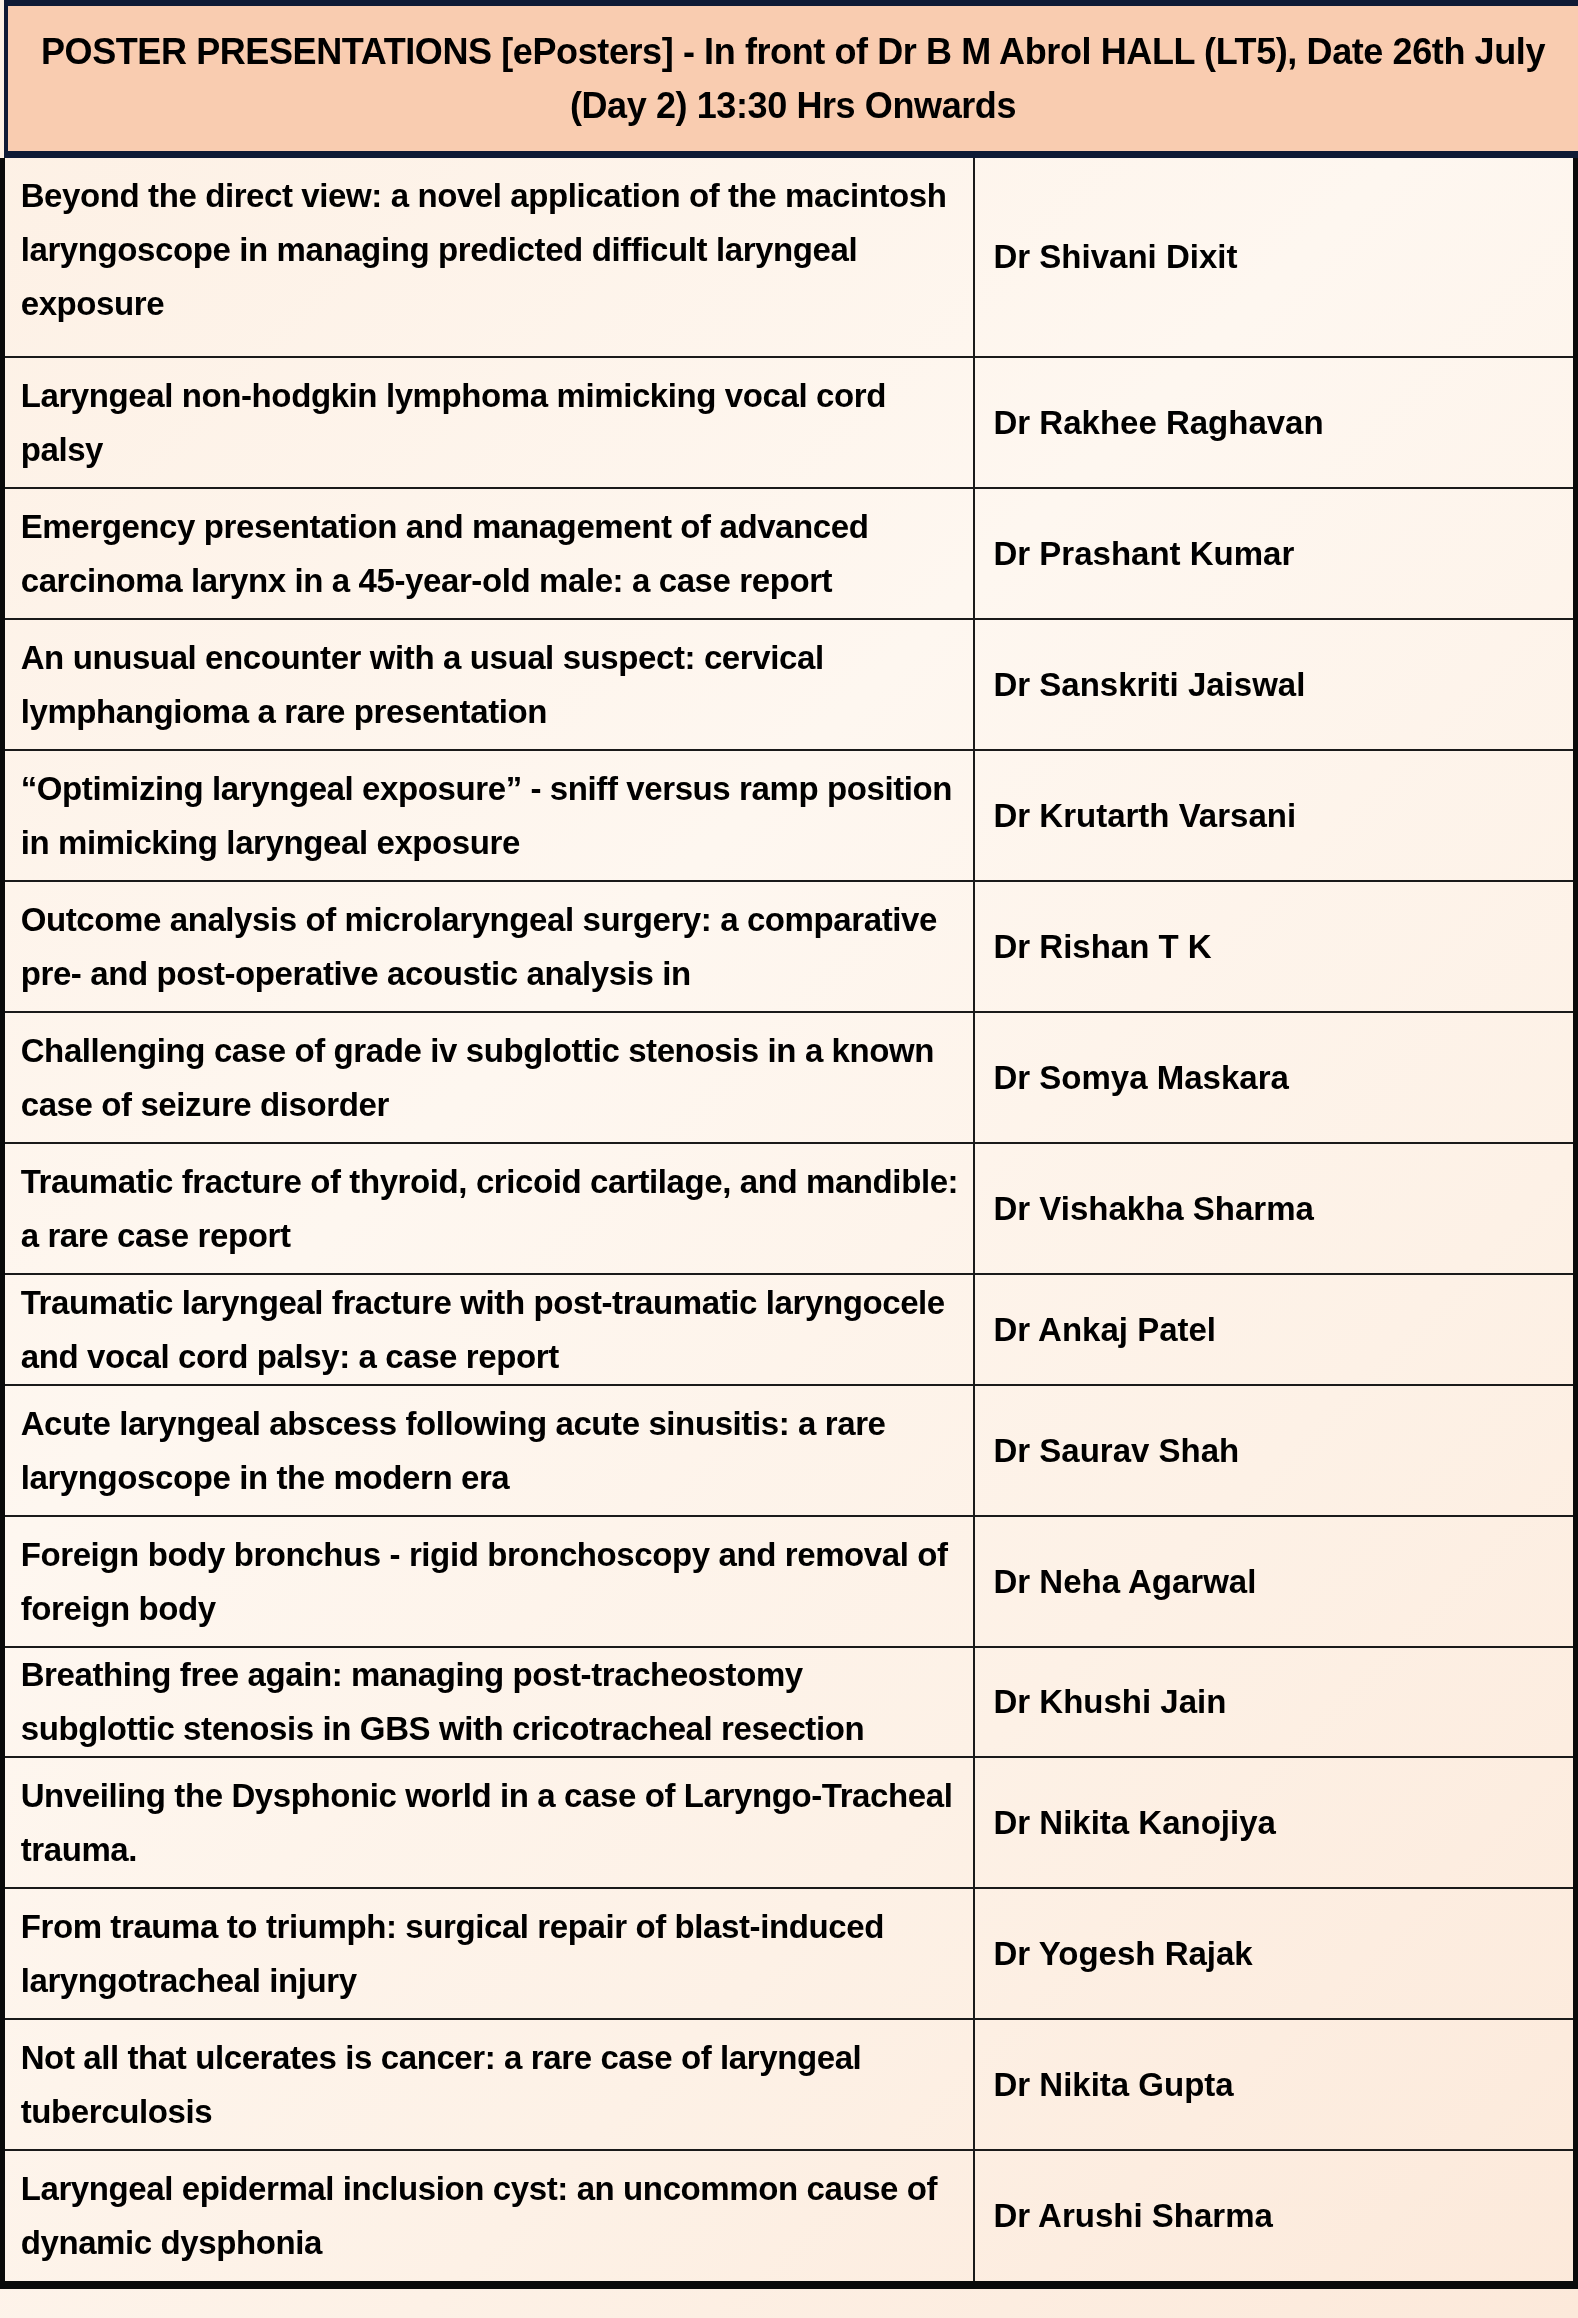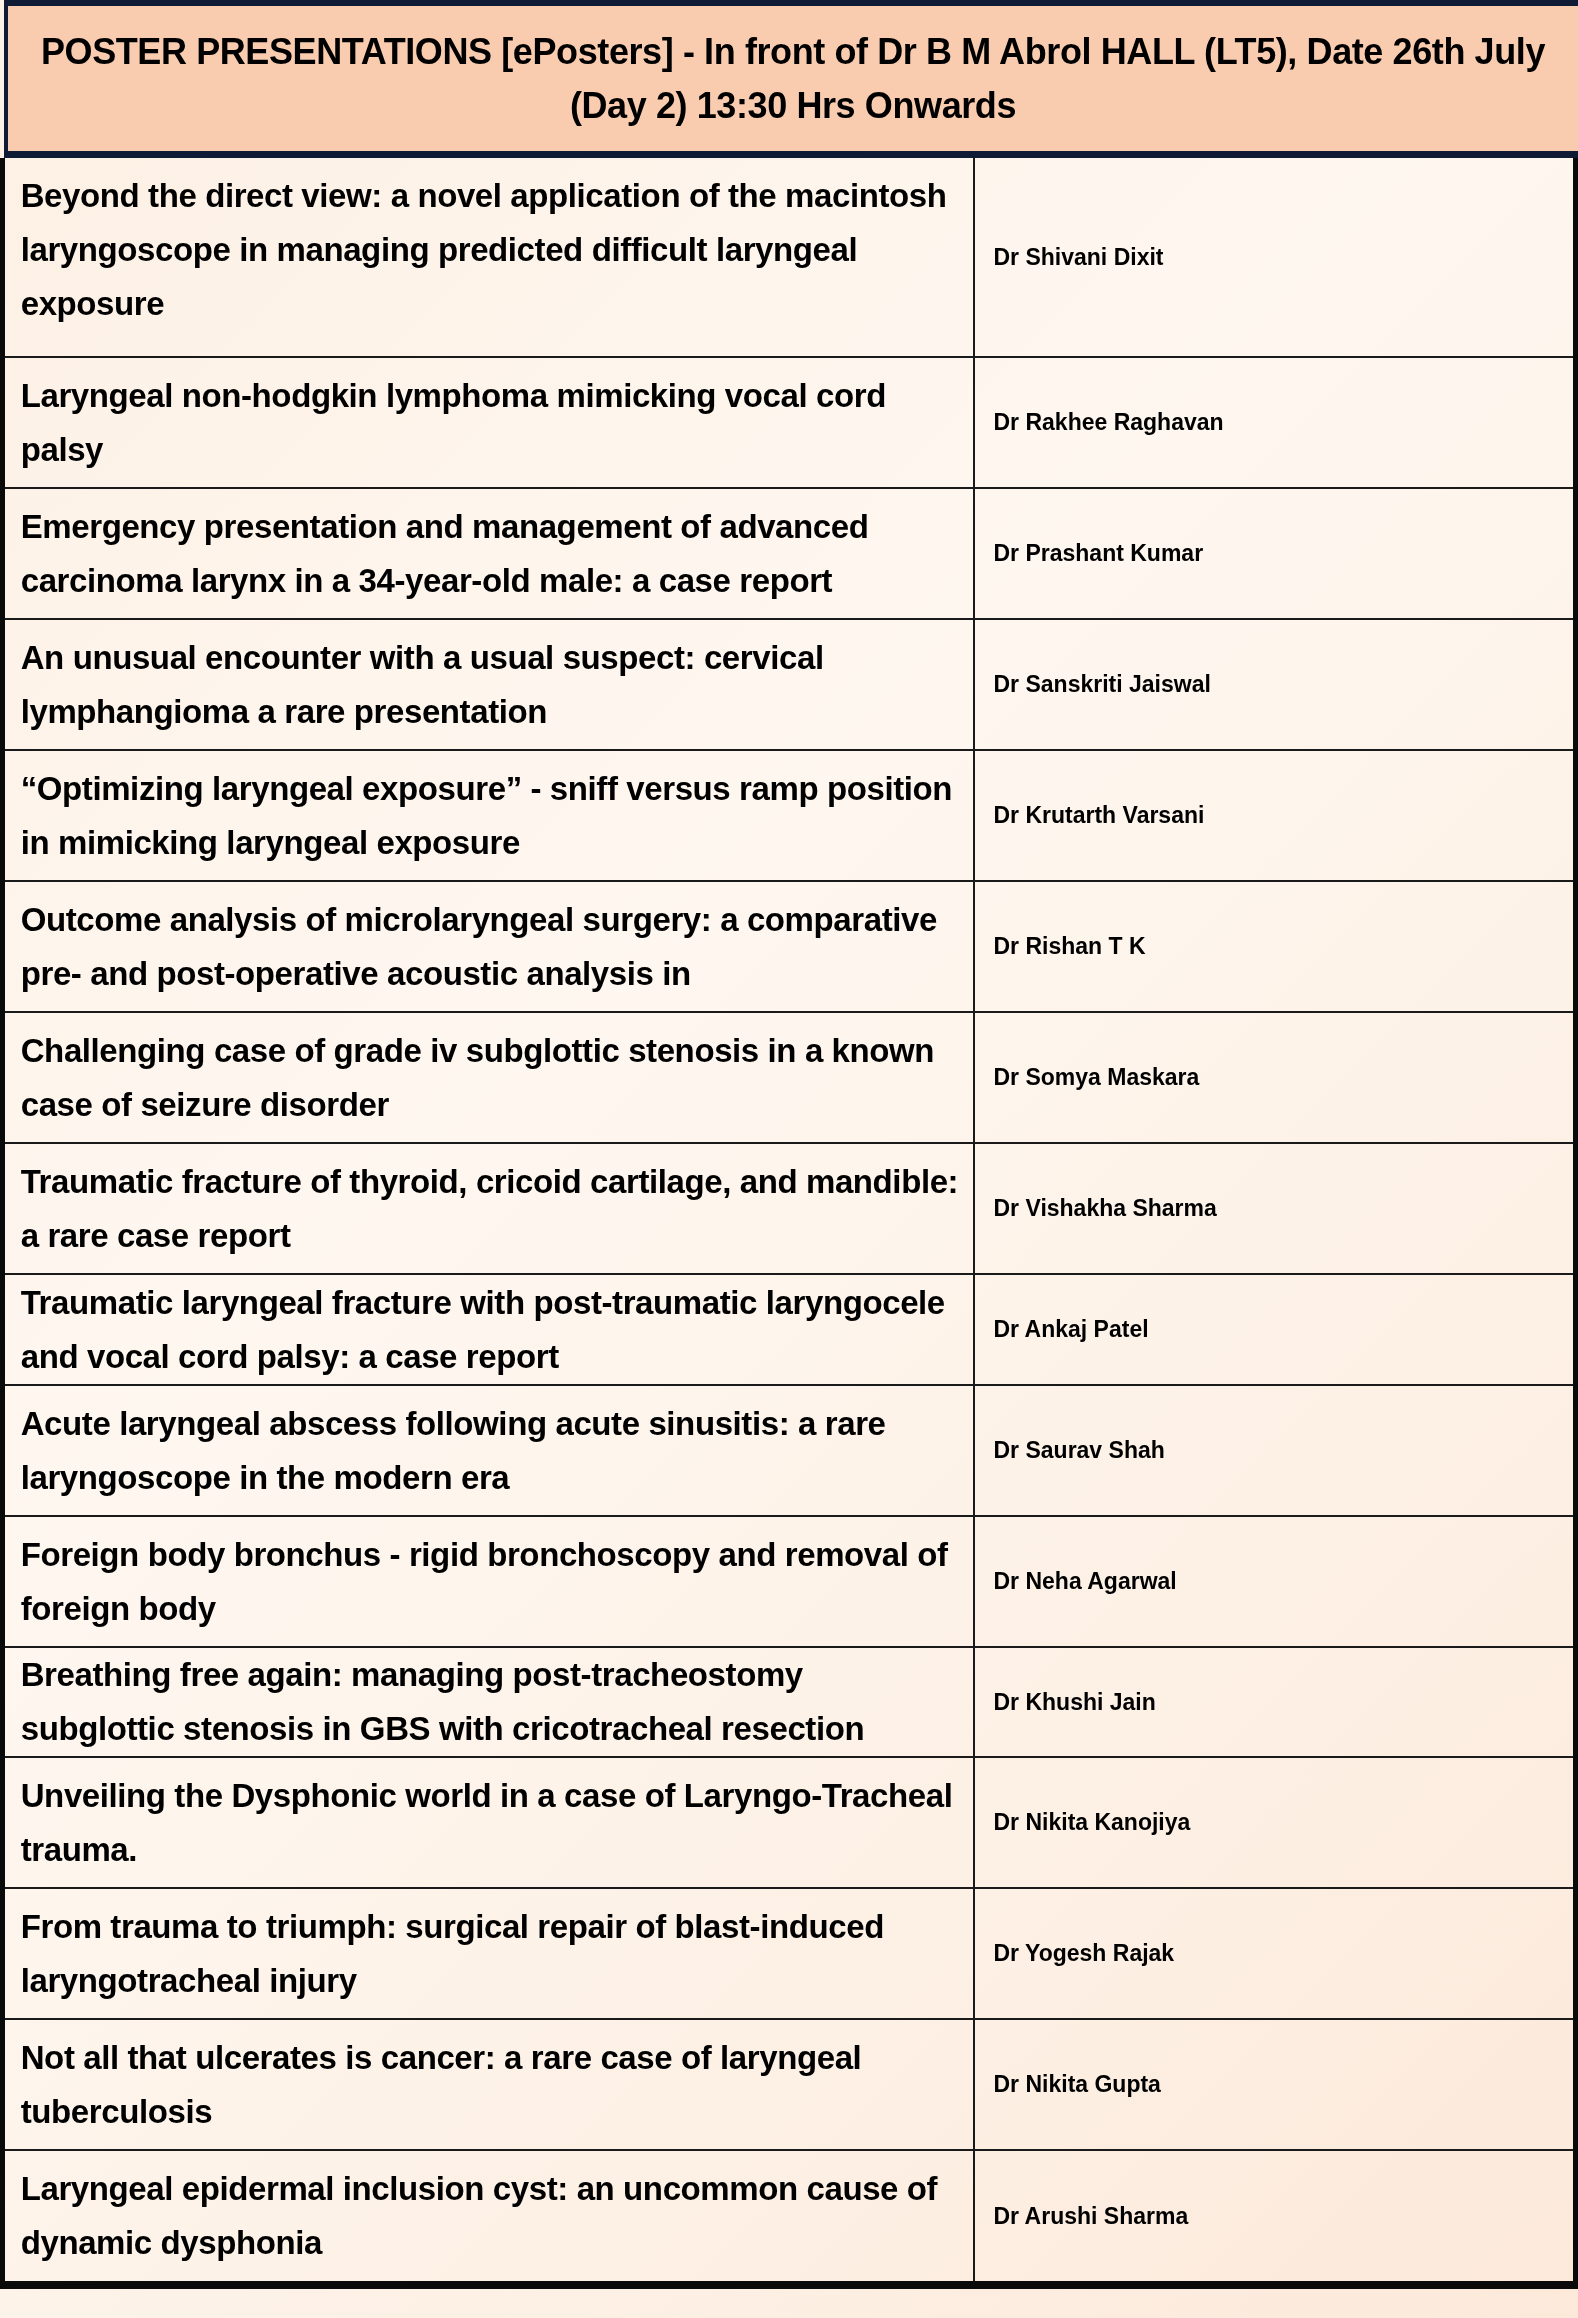--- a/index.html
+++ b/index.html
@@ -60,21 +60,21 @@
     line-height: 54px;
     color: #000;
     letter-spacing: -0.4px;
     display: flex; align-items: center;
   }
   .cell-presenter {
     flex: 1;
     box-sizing: border-box;
     padding: 0 18.5px;
     font-weight: bold;
-    font-size: 23px;
+    font-size: 33px;
     color: #000;
     display: flex; align-items: center;
   }
   .row.first .cell-title { align-items: flex-start; padding-top: 11px; }
   .row.first .cell-presenter { align-items: center; }
 </style>
 </head>
 <body>
 
 <div class="doc">
@@ -87,21 +87,21 @@
   <div class="table">
     <div class="row first" style="height:200px">
       <div class="cell-title">Beyond the direct view: a novel application of the macintosh laryngoscope in managing predicted difficult laryngeal exposure</div>
       <div class="cell-presenter">Dr Shivani Dixit</div>
     </div>
     <div class="row" style="height:131px">
       <div class="cell-title">Laryngeal non-hodgkin lymphoma mimicking vocal cord palsy</div>
       <div class="cell-presenter">Dr Rakhee Raghavan</div>
     </div>
     <div class="row" style="height:131px">
-      <div class="cell-title">Emergency presentation and management of advanced carcinoma larynx in a 34-year-old male: a case report</div>
+      <div class="cell-title">Emergency presentation and management of advanced carcinoma larynx in a 45-year-old male: a case report</div>
       <div class="cell-presenter">Dr Prashant Kumar</div>
     </div>
     <div class="row" style="height:131px">
       <div class="cell-title">An unusual encounter with a usual suspect: cervical lymphangioma a rare presentation</div>
       <div class="cell-presenter">Dr Sanskriti Jaiswal</div>
     </div>
     <div class="row" style="height:131px">
       <div class="cell-title">“Optimizing laryngeal exposure” - sniff versus ramp position in mimicking laryngeal exposure</div>
       <div class="cell-presenter">Dr Krutarth Varsani</div>
     </div>

